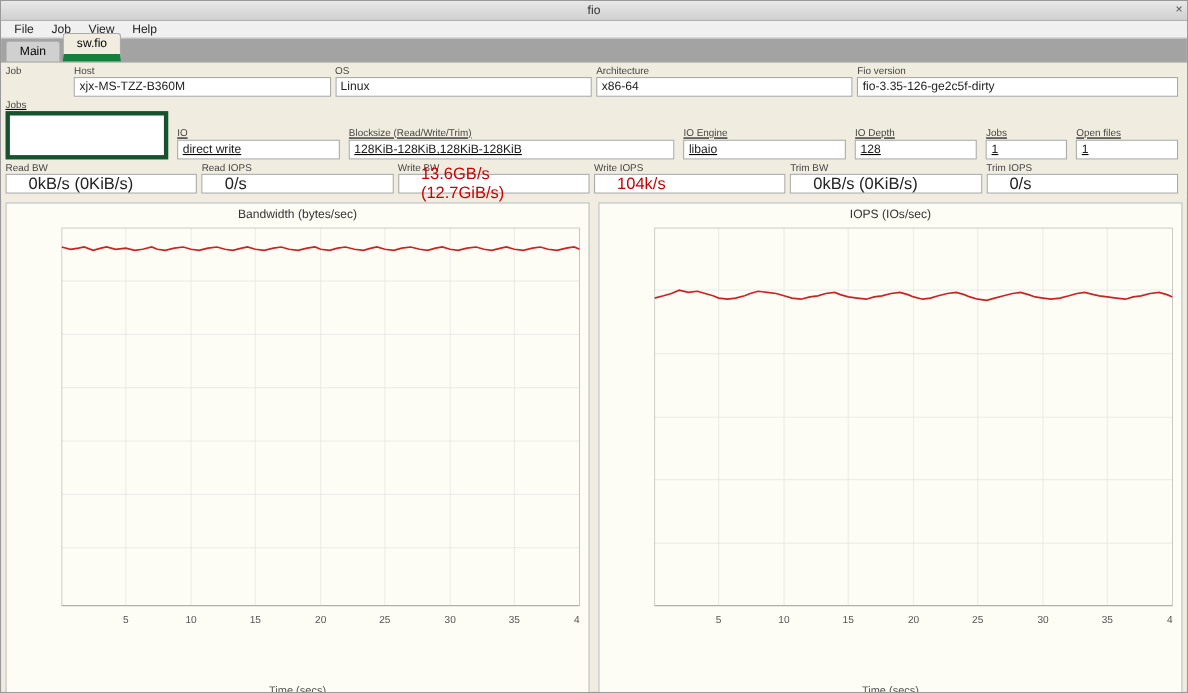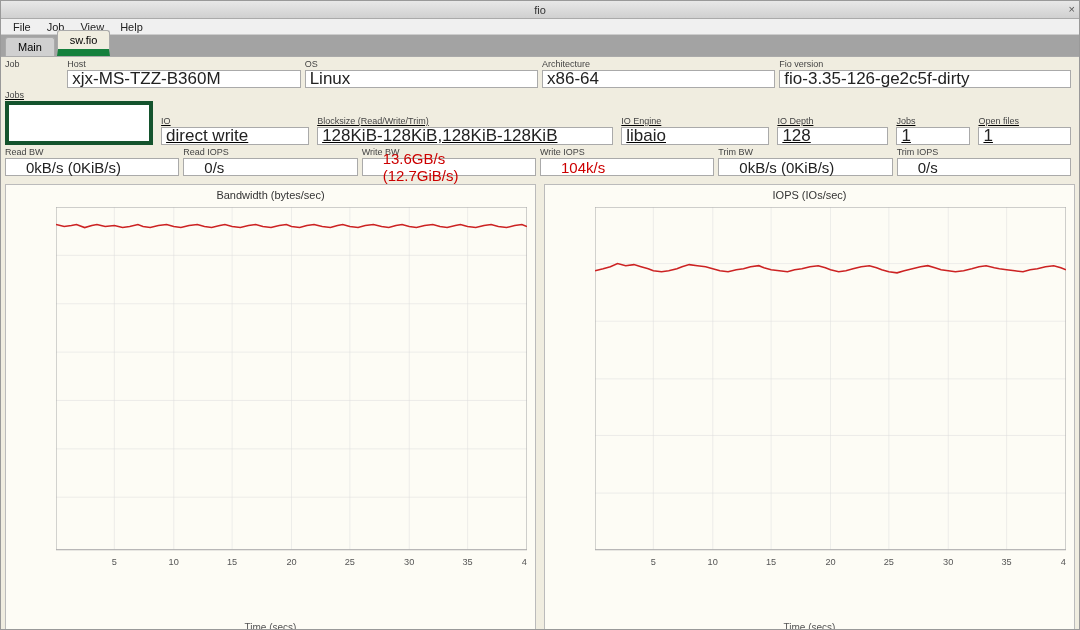--- a/index.html
+++ b/index.html
@@ -81,21 +81,21 @@
     }
     .field-label {
       font-size: 9px;
       color: #444;
       margin-bottom: 1px;
     }
     .field-value {
       border: 1px solid #aaa;
       background: white;
       padding: 1px 4px;
-      font-size: 17px;
+      font-size: 11px;
       color: #222;
       height: 18px;
       display: flex;
       align-items: center;
     }
     .fields-row {
       display: flex;
       align-items: flex-end;
       margin-bottom: 2px;
     }

